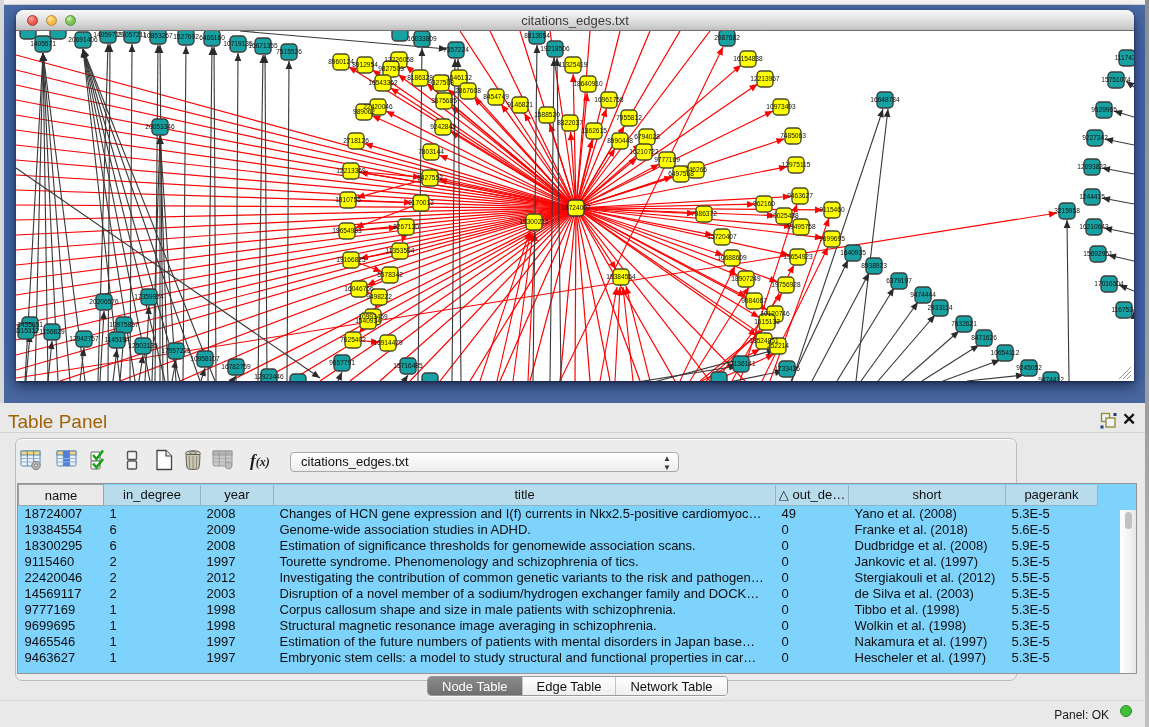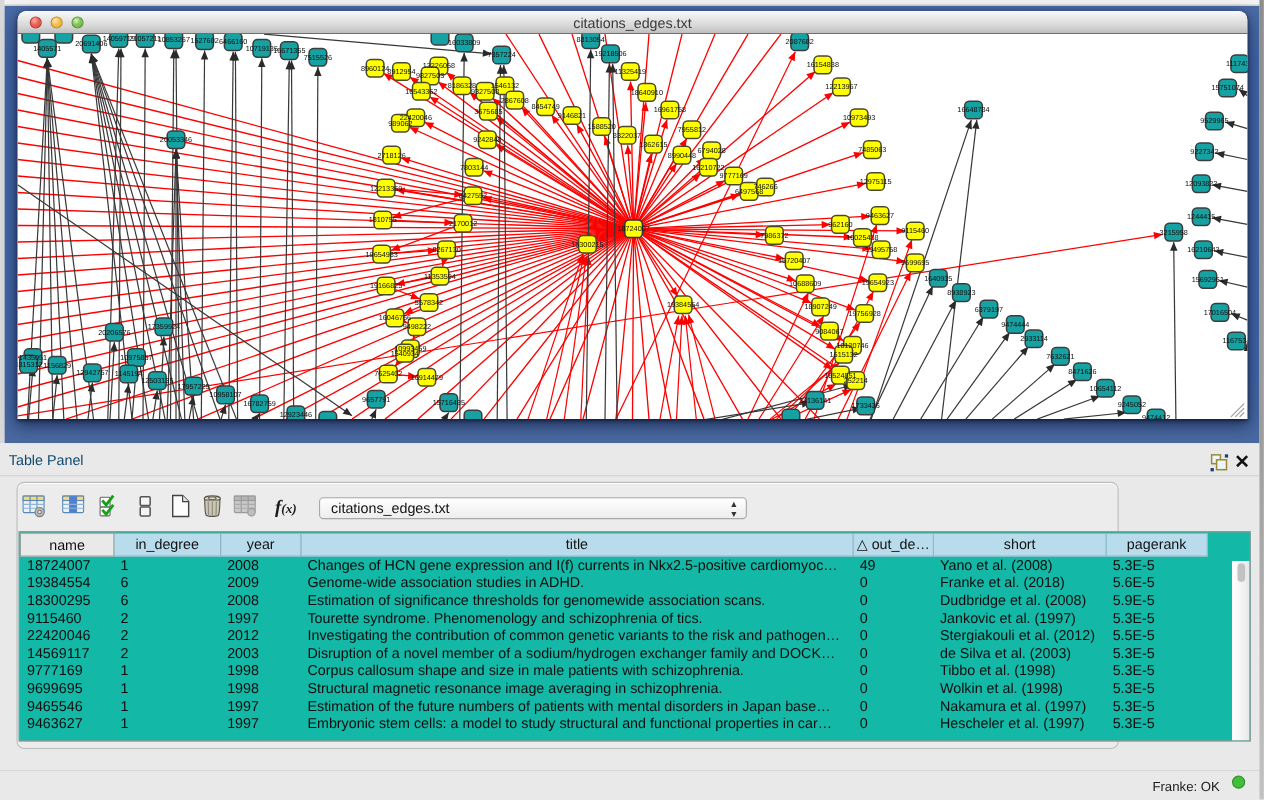--- a/index.html
+++ b/index.html
@@ -11,32 +11,32 @@
   box-shadow:0 5px 14px rgba(5,10,35,.6), 0 1px 3px rgba(0,0,30,.5); background:#fff; }
 .titlebar { position:absolute; left:0; top:0; width:1118px; height:21px; border-radius:8px 8px 0 0;
   background:linear-gradient(#f9f9f9,#d6d6d6 70%,#bfbfbf); border-bottom:1px solid #6f6f6f; }
 .titlebar .title { position:absolute; left:0; right:0; top:3px; text-align:center; font-size:13px; color:#3a3a3a; }
 .tl { position:absolute; top:5px; width:11px; height:11px; border-radius:50%; }
 .tl.r { left:11px; background:radial-gradient(circle at 35% 30%, #ffada6, #ee6156 45%, #d8463c); border:1px solid #b23c33;}
 .tl.y { left:30px; background:radial-gradient(circle at 35% 30%, #ffe9ad, #f6bf50 45%, #e8a93a); border:1px solid #c08a2e;}
 .tl.g { left:49px; background:radial-gradient(circle at 35% 30%, #d8f3bb, #80c556 45%, #67b441); border:1px solid #549636;}
 .panel { position:absolute; left:0; top:403px; width:1145px; height:324px; background:#e9e9e9; }
 .phead { position:absolute; left:0; top:0; width:100%; height:30px; background:#e9e9e9; border-bottom:1px solid #d2d2d2; }
-.phead .t { position:absolute; left:8px; top:8px; font-size:13px; color:#0c4a6e; }
+.phead .t { position:absolute; left:8px; top:8px; font-size:19px; color:#a16207; }
 .pclose { position:absolute; top:6px; left:1122px; font-size:17px; font-weight:bold; color:#111; }
 .pfloat { position:absolute; top:9px; left:1100px; }
 .toolbox { position:absolute; left:15px; top:35px; width:1002px; height:243px; background:#ececec;
    border:1px solid #bdbdbd; border-radius:7px; box-shadow:inset 0 1px 0 #fdfdfd; }
 .icons { position:absolute; left:0; top:10px; height:26px; }
 .ic { position:absolute; top:0; }
 .fx { position:absolute; left:234px; top:2px; font-family:"Liberation Serif",serif; font-style:italic; font-weight:bold; font-size:17px; color:#1a1a1a; }
 .combo { position:absolute; left:274px; top:3px; width:389px; height:20px; border:1px solid #a9a9a9; border-radius:4px;
   background:linear-gradient(#ffffff,#ededed); font-size:13px; color:#111; line-height:18px; padding-left:10px; }
 .combo .arr { position:absolute; right:7px; top:1px; font-size:8px; color:#333; line-height:9px; text-align:center; }
-.tablearea { position:absolute; left:1px; top:44px; width:1120px; height:191px; background:#14b8a6; border:1px solid #949494; overflow:hidden; }
+.tablearea { position:absolute; left:1px; top:44px; width:1120px; height:191px; background:#7dd3fc; border:1px solid #949494; overflow:hidden; }
 table.grid { position:absolute; left:0; top:0; width:1073px; border-collapse:collapse; table-layout:fixed; font-size:13px; color:#0e0e0e; }
 table.grid th { height:21px; font-weight:normal; background:#b9dcec; border:1px solid #8fb6c8; border-top:none; font-size:13px; color:#111; }
 table.grid th.c0 { background:#e9e9e9; border:1px solid #a2a2a2; }
 table.grid td { height:16px; padding:0 0 0 6px; white-space:nowrap; overflow:hidden; }
 th.c0,td.c0 { width:85px; } th.c1,td.c1 { width:97px; } th.c2,td.c2 { width:73px; }
 th.c3,td.c3 { width:502px; } th.c4,td.c4 { width:73px; } th.c5,td.c5 { width:157px; } th.c6,td.c6 { width:92px; }
 .vsb { position:absolute; right:0px; top:26px; width:16px; height:165px; background:linear-gradient(90deg,#ffffff,#f0f0f0 70%,#e6e6e6); }
 .vsb .thumb { position:absolute; left:5px; top:2px; width:7px; height:17px; border-radius:4px; background:#c2c2c2; }
 .tabs { position:absolute; left:427px; top:273px; height:20px; display:flex; border:1px solid #9a9a9a; border-radius:4px; overflow:hidden; background:#fff; box-shadow:0 1px 1px rgba(255,255,255,.8); }
 .tab { font-size:13px; line-height:19px; padding:0 14px; color:#111; background:linear-gradient(#ffffff,#efefef); border-left:1px solid #c4c4c4; }
@@ -880,18 +880,23 @@
                 <td class="c5">Hescheler et al. (1997)</td>
                 <td class="c6">5.3E‑5</td>
               </tr>
      </tbody>
           </table>
      <div class="vsb">
             <div class="thumb"></div>
           </div>
         </div>
    </div>
+   <div class="tabs">
+        <span class="tab sel">Node Table</span>
+        <span class="tab">Edge Table</span>
+        <span class="tab">Network Table</span>
+      </div>
    <div class="status">
-        <span class="mem">Franke: OK</span>
+        <span class="mem">Panel: OK</span>
         <span class="dot"></span>
       </div>
  </div>
  <div class="rightstrip"></div>
 </div>
 </body></html>

